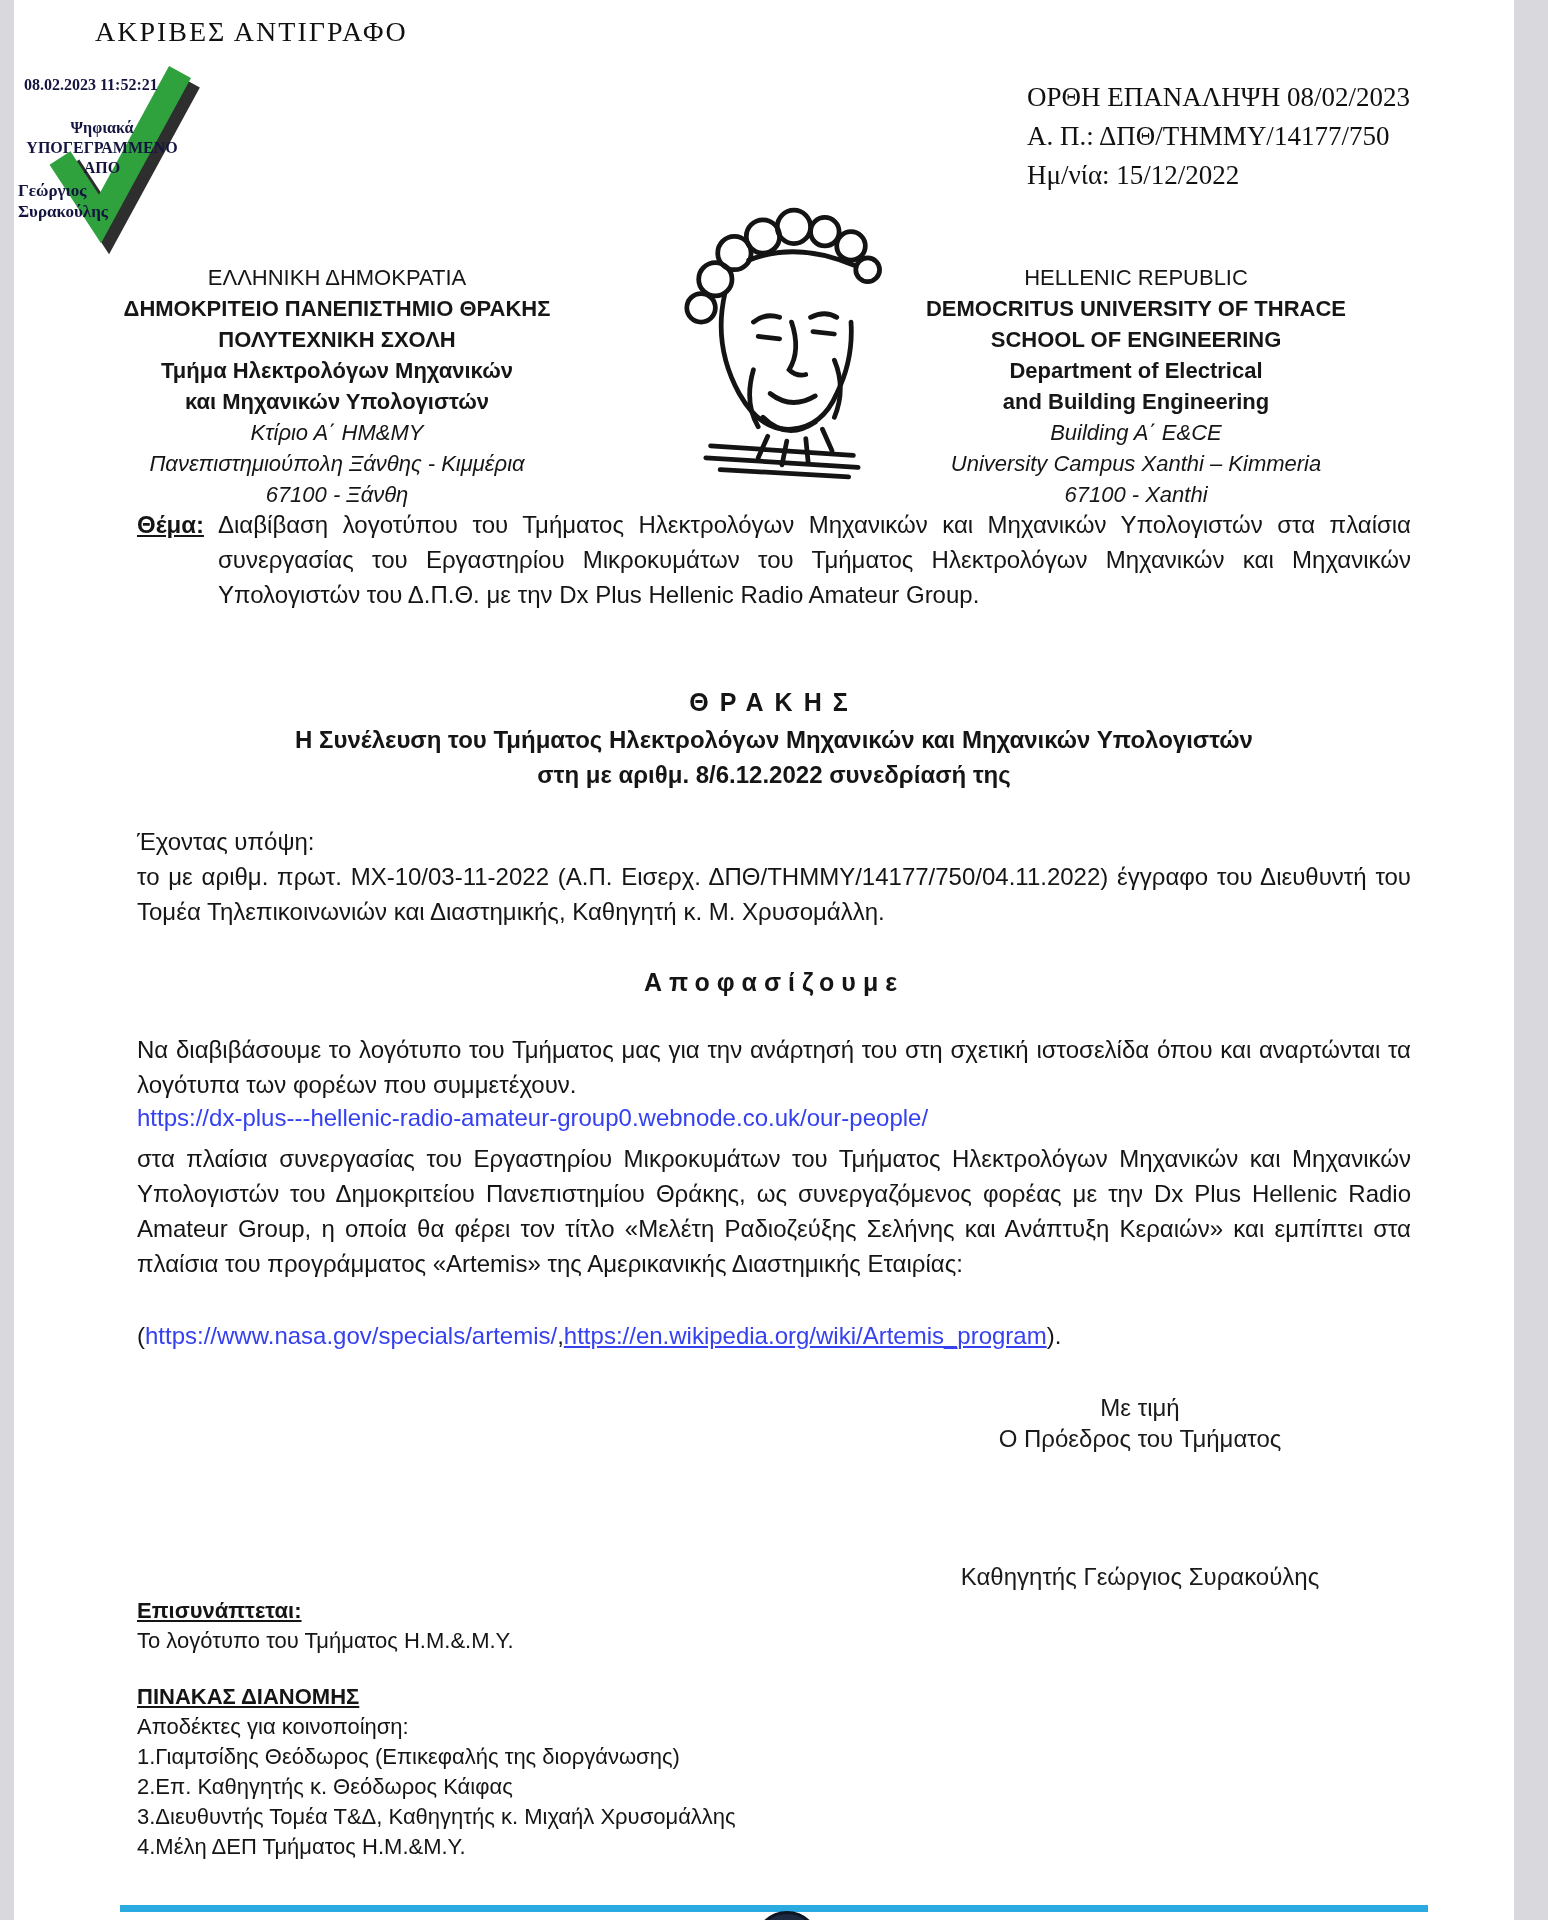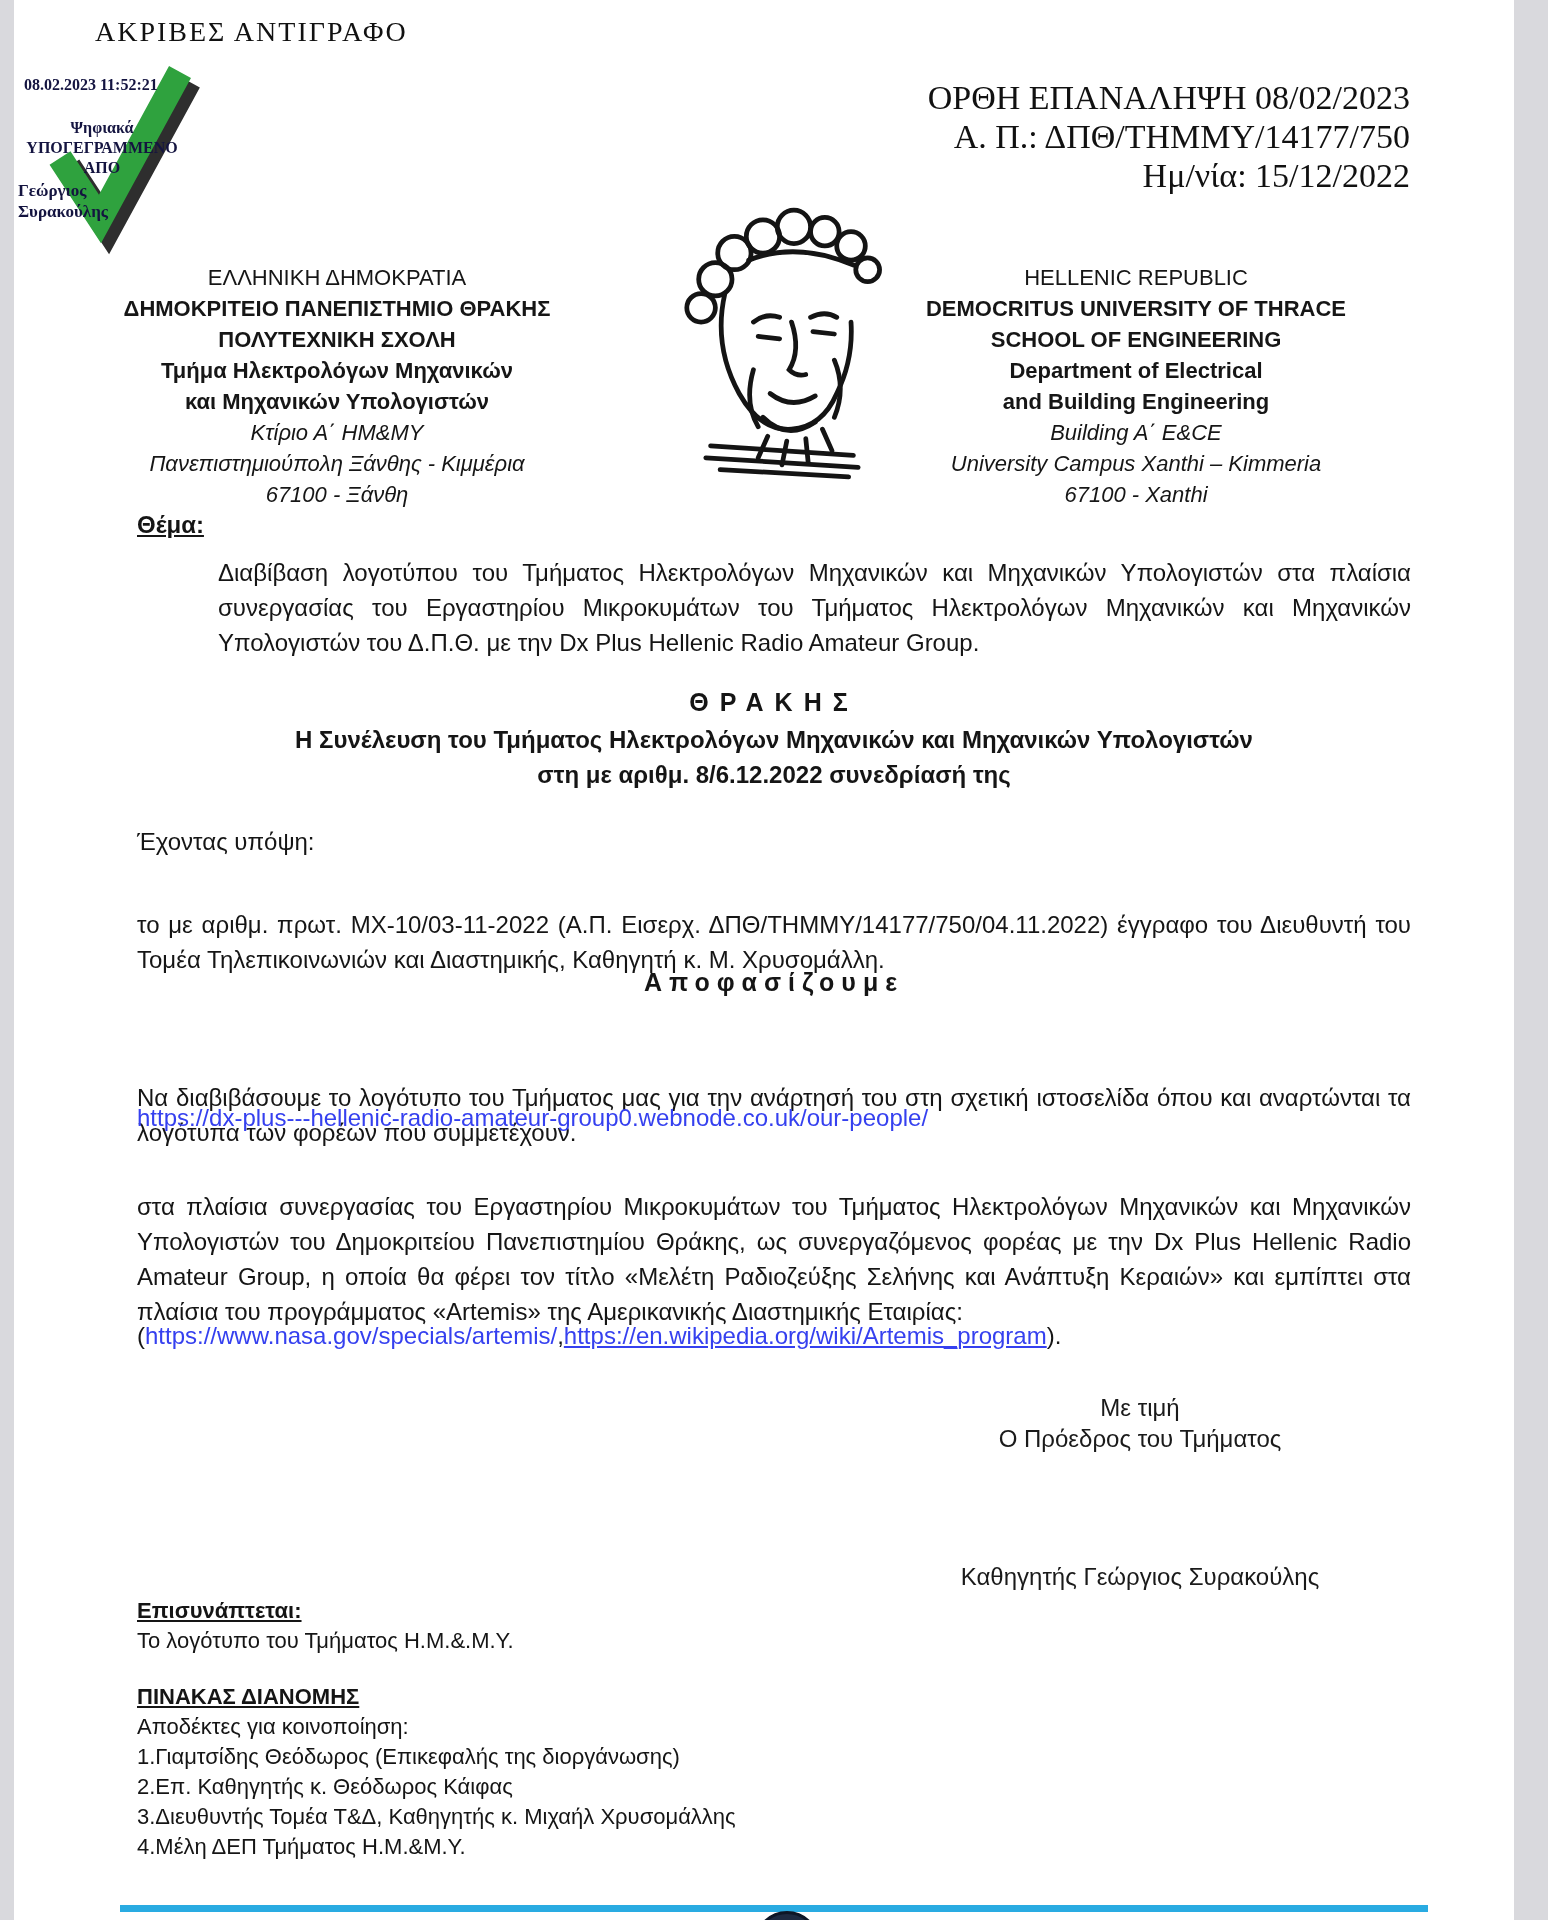--- a/index.html
+++ b/index.html
@@ -36,42 +36,42 @@
     font-size:16px;line-height:20px;color:#141440;
   }
   .stamp .nm{
     position:absolute;left:6px;top:124px;
     font-family:"Liberation Serif", serif;font-weight:bold;
     font-size:17px;line-height:21px;color:#141440;
   }
 
   
   .ref{
-    right:138px;top:78px;text-align:right;
+    right:138px;top:78px;text-align:left;
     font-family:"Liberation Serif", serif;
-    font-size:34px;line-height:39px;color:#111;white-space:nowrap;
+    font-size:27px;line-height:39px;color:#111;white-space:nowrap;
   }
 
   
   .hdr{
     top:226px;text-align:center;font-size:22px;line-height:31px;color:#161616;
     white-space:nowrap;
     margin-top:36px;
   }
   .hdr-left{left:108px;width:458px;}
   .hdr-right{left:905px;width:462px;}
   .hdr .b{font-weight:bold;}
   .hdr .i{font-style:italic;}
   .hdr div{height:31px;}
 
   .portrait{left:663px;top:188px;width:238px;height:292px;}
 
   
   .bodytxt{font-size:24px;line-height:35px;color:#151515;}
-  .just{text-align:justify;margin-top:48px;}
+  .just{text-align:justify;}
 
   .subject{left:137px;top:507px;width:1274px;display:flex;}
   .subject .lbl{
     font-weight:bold;text-decoration:underline;flex:0 0 81px;
   }
   .subject .txt{flex:1;}
 
   .c{left:137px;width:1274px;text-align:center;}
   .decision-title{top:685px;font-weight:bold;font-size:25px;letter-spacing:11px;}
   .decision-l1{top:722px;font-weight:bold;}

